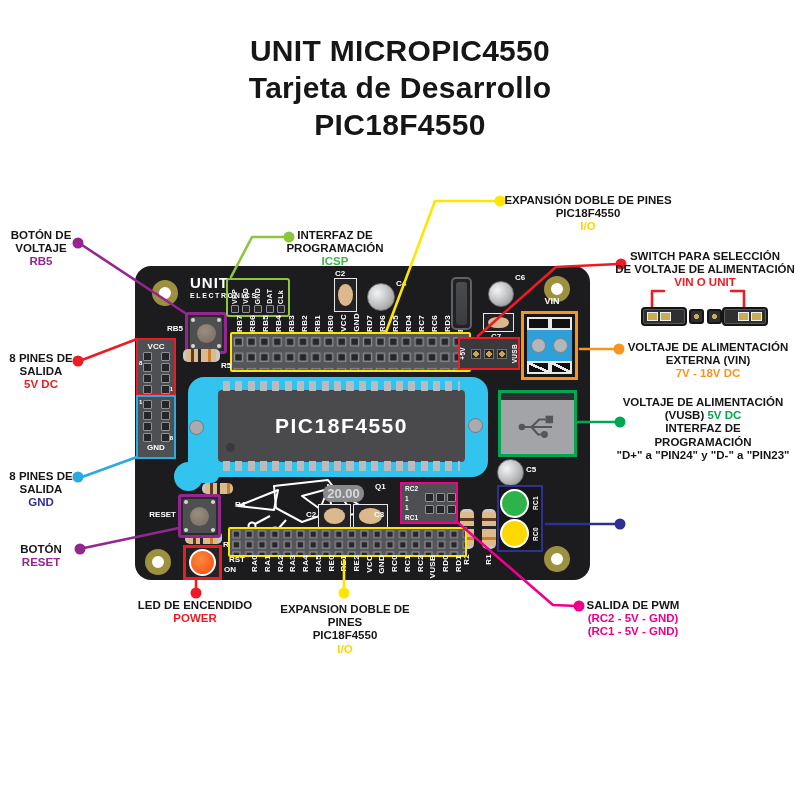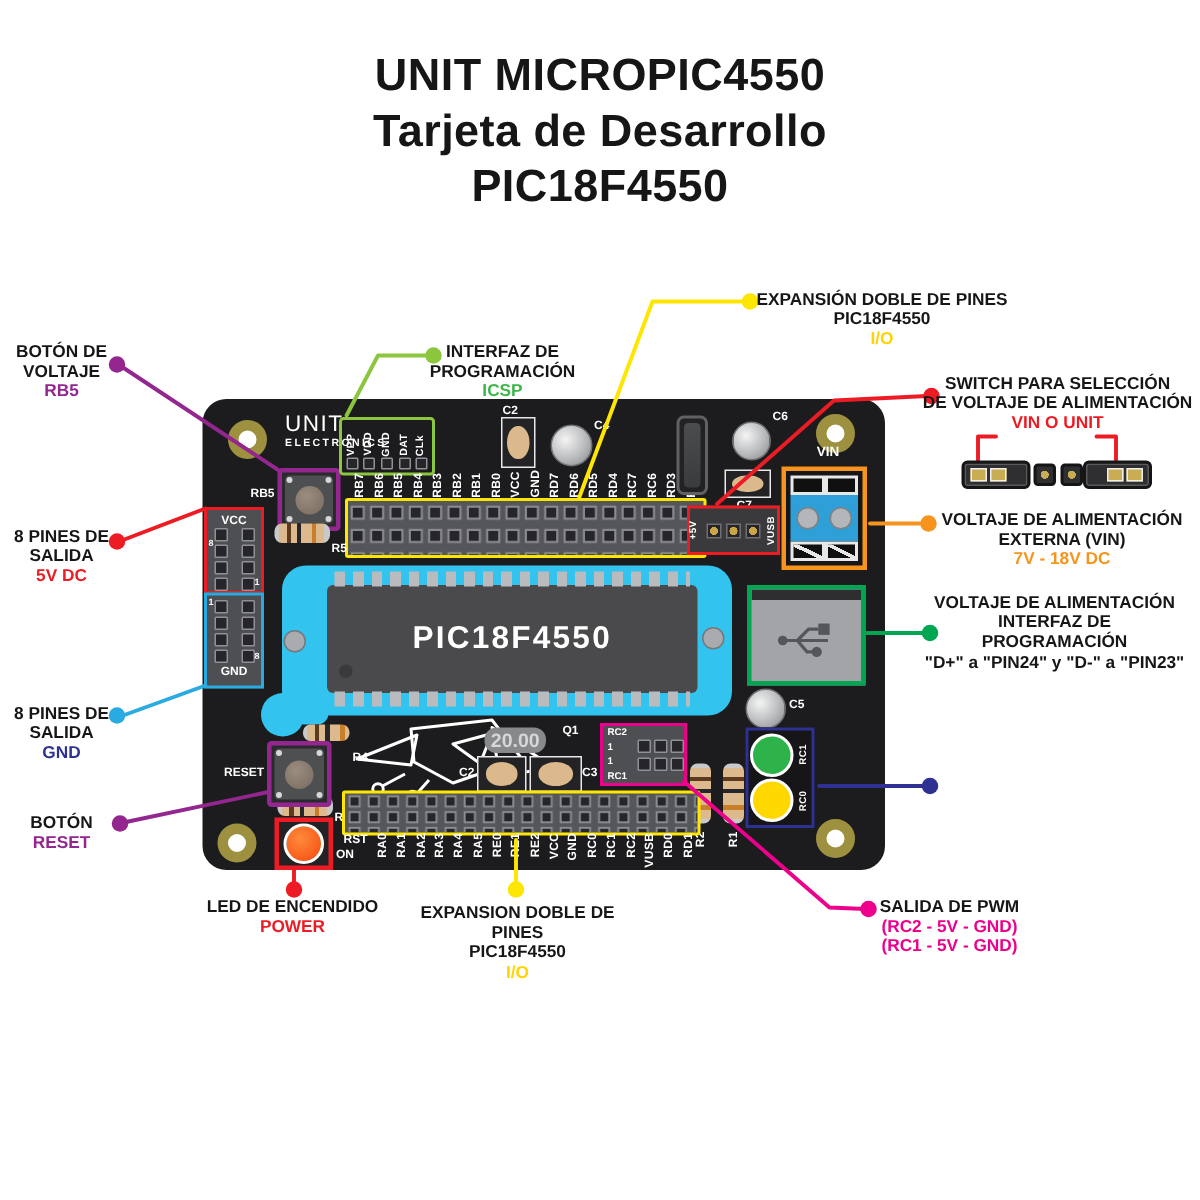--- a/index.html
+++ b/index.html
@@ -10,21 +10,21 @@
          font-size:30px;line-height:37px;font-weight:800;color:#161616;letter-spacing:.3px;}
   
   .co{position:absolute;text-align:center;font-weight:bold;font-size:11.5px;line-height:13.2px;color:#161616;}
   .c-purple{color:#93268f;} .c-red{color:#ed1c24;} .c-navy:{color:#2e3192}
   .c-navy{color:#2e3192;} .c-green{color:#00a651;} .c-green2{color:#3db54a;}
   .c-orange{color:#f7941d;} .c-magenta{color:#ec008c;} .c-yellow{color:#ffd400;}
   
   .board{position:absolute;left:135px;top:266px;width:455px;height:314px;background:#1c1c1e;border-radius:16px;}
   .abs{position:absolute;}
   .hole{position:absolute;width:12px;height:12px;border:7px solid #9d9140;background:#fff;border-radius:50%;}
-  .brand1{position:absolute;color:#fff;font-weight:400;font-size:15px;letter-spacing:1px;}
+  .brand1{position:absolute;color:#fff;font-weight:700;font-size:15px;letter-spacing:1px;}
   .brand2{position:absolute;color:#fff;font-weight:bold;font-size:7px;letter-spacing:1.6px;}
   .wlabel{position:absolute;color:#fff;font-weight:bold;font-size:8px;line-height:9px;}
   .vlabel{writing-mode:vertical-rl;transform:rotate(180deg);font-weight:bold;color:#fff;font-size:8px;letter-spacing:.3px;line-height:10px;white-space:nowrap;}
   .btn{position:absolute;background:#2a2a2c;border:3px solid #93268f;border-radius:3px;}
   .btn .base{position:absolute;inset:2px;background:#4e4f51;border-radius:3px;}
   .btn .cap{position:absolute;left:50%;top:50%;width:19px;height:19px;margin:-9.5px 0 0 -9.5px;border-radius:50%;
             background:radial-gradient(circle at 40% 35%,#9b8d80,#776a5e);}
   .btn .cdot{position:absolute;width:4px;height:4px;border-radius:50%;background:#d6d7d8;}
   .icsp{position:absolute;left:91px;top:12px;width:64px;height:39px;border:2.5px solid #8cc63e;border-radius:3px;
         display:grid;grid-template-columns:repeat(5,1fr);align-items:end;justify-items:center;padding:2px 1px;box-sizing:border-box;}
@@ -313,21 +313,21 @@
       </div>
     <div class="wlabel" style="left:240px;top:216px;">Q1</div>
 
     <div class="wlabel" style="left:171px;top:244px;">C2</div>
     <div class="cap-box" style="left:183px;top:238px;width:31px;height:22px;">
         <div class="cap-el"></div>
       </div>
     <div class="cap-box" style="left:218px;top:238px;width:33px;height:22px;">
         <div class="cap-el"></div>
       </div>
-    <div class="wlabel" style="left:253px;top:244px;">C3</div>
+    <div class="wlabel" style="left:239px;top:244px;">C3</div>
 
     <div class="rc2box">
       <div class="rc2labels">
         <span>RC2</span>
         <span>1</span>
         <span>1</span>
         <span>RC1</span>
       </div>
       <div class="pingrid3">
           <div class="pin"></div>
@@ -480,20 +480,24 @@
   </div>
 
   <div class="co" style="left:622px;top:341px;width:172px;">
     <div>VOLTAJE DE ALIMENTACIÓN</div>
     <div>EXTERNA (VIN)</div>
     <div class="c-orange">7V - 18V DC</div>
   </div>
 
   <div class="co" style="left:606px;top:396px;width:194px;">
     <div>VOLTAJE DE ALIMENTACIÓN</div>
+    <div>
+      <span>(VUSB)</span>
+      <span class="c-green">5V DC</span>
+    </div>
     <div>INTERFAZ DE</div>
     <div>PROGRAMACIÓN</div>
     <div>"D+"  a "PIN24" y "D-" a "PIN23"</div>
   </div>
 
 
   <div class="co" style="left:565px;top:599px;width:136px;">
     <div>SALIDA DE PWM</div>
     <div class="c-magenta">(RC2 - 5V - GND)</div>
     <div class="c-magenta">(RC1 - 5V - GND)</div>

